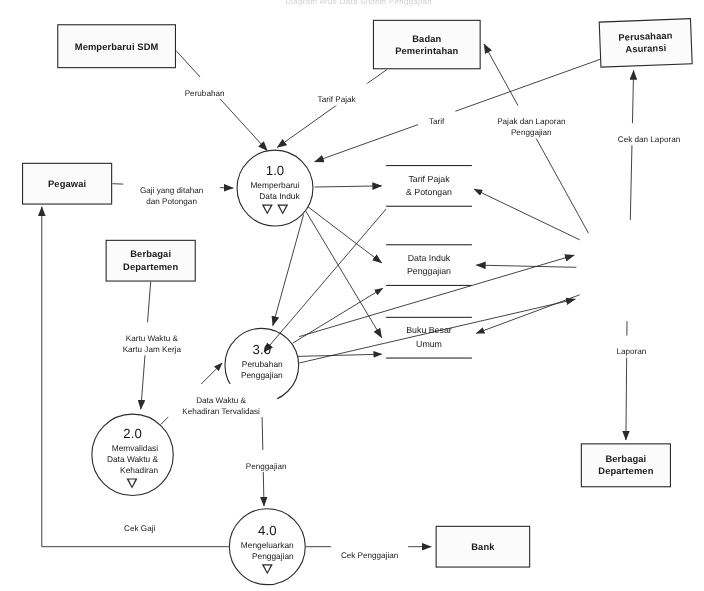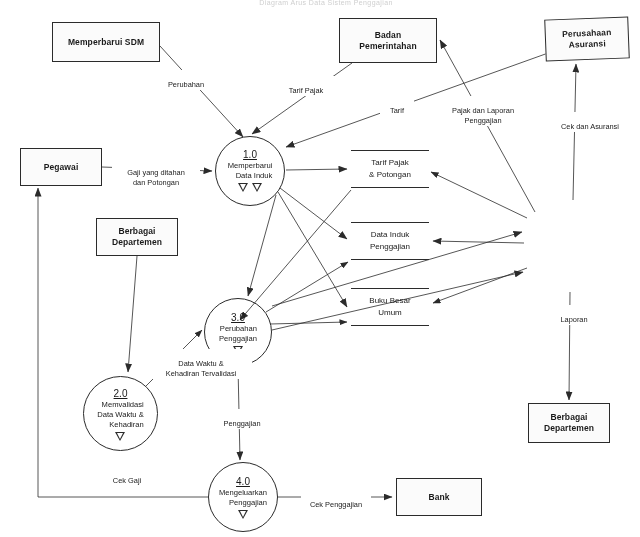--- a/index.html
+++ b/index.html
@@ -35,21 +35,21 @@
     border-radius:50%;
     background:transparent;
     display:flex;flex-direction:column;
     align-items:center;justify-content:flex-start;
     text-align:center;
     font-size:7.6px;
     line-height:1.32;
     color:#1a1a1a;
     padding-top:11px;
   }
-  .process .pnum{font-size:10px;text-decoration:underline;}
+  .process .pnum{font-size:12px;}
   .process .ptitle{white-space:pre-line;text-align:right;}
   .tri-row{display:flex;gap:3px;margin-top:2px;}
   .tri{
     width:11px;height:9px;
     position:relative;
   }
   .tri:before{
     content:"";position:absolute;left:0;top:0;
     width:0;height:0;
     border-left:5.5px solid transparent;
@@ -258,28 +258,32 @@
   <div class="flabel" style="left:380px;top:96px;width:32px;">
     <span>Tarif</span>
   </div>
 
   <div class="flabel" style="left:436px;top:96px;width:92px;">
     <span>Pajak dan Laporan
 Penggajian</span>
   </div>
 
   <div class="flabel" style="left:551px;top:112px;width:76px;">
-    <span>Cek dan Asuransi</span>
+    <span>Cek dan Laporan</span>
   </div>
 
   <div class="flabel" style="left:112px;top:158px;width:86px;">
     <span>Gaji yang ditahan
 dan Potongan</span>
   </div>
 
+  <div class="flabel" style="left:92px;top:293px;width:90px;">
+    <span>Kartu Waktu &amp;
+Kartu Jam Kerja</span>
+  </div>
 
   <div class="flabel" style="left:150px;top:349px;width:100px;">
     <span>Data Waktu &amp;
 Kehadiran Tervalidasi</span>
   </div>
 
   <div class="flabel" style="left:210px;top:409px;width:62px;">
     <span>Penggajian</span>
   </div>
 

